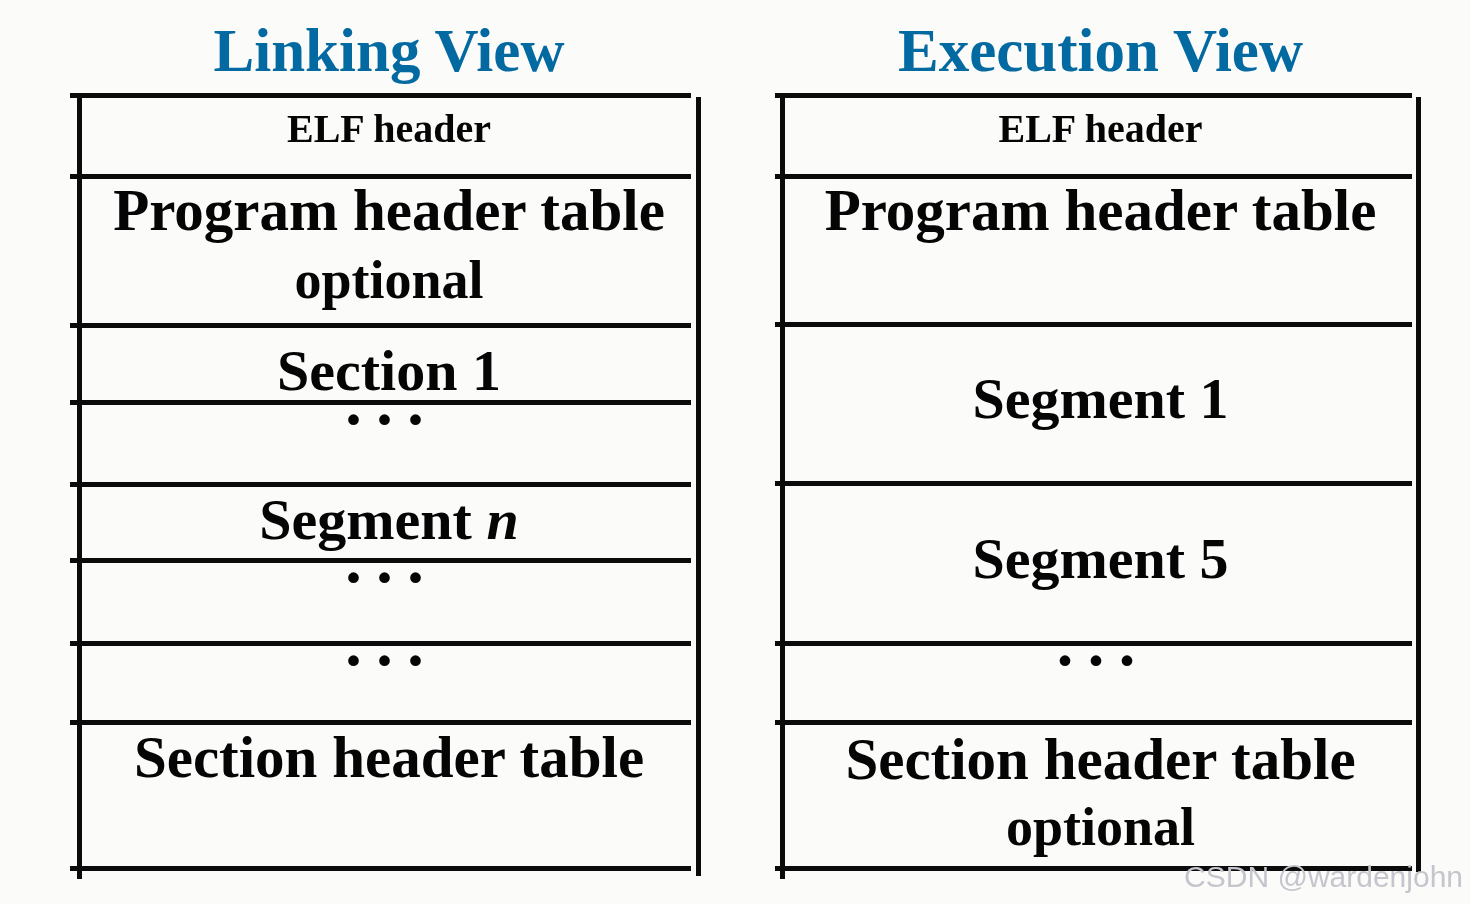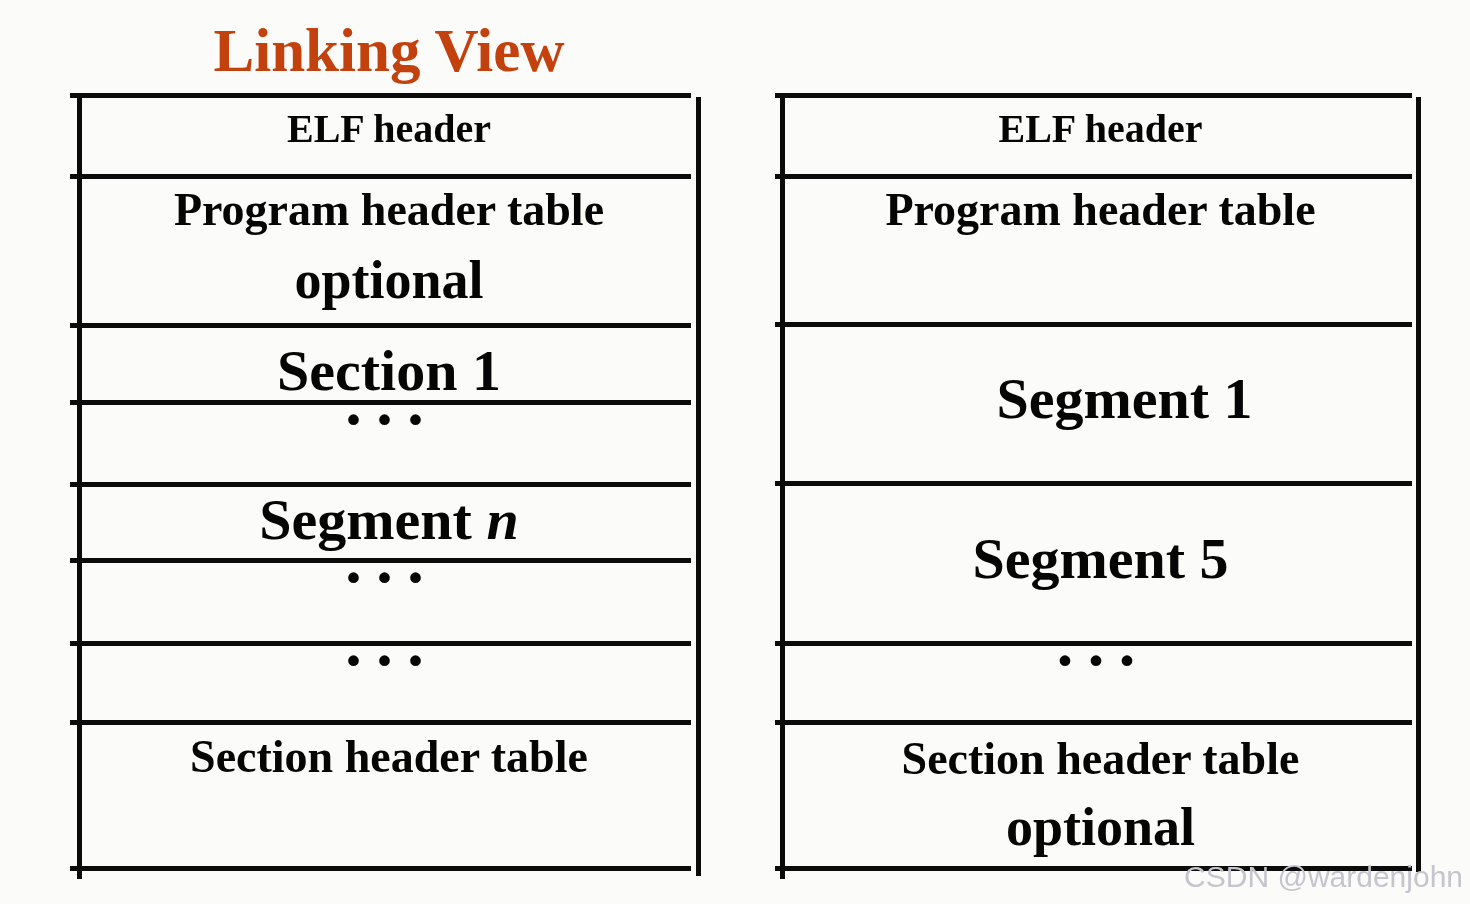--- a/index.html
+++ b/index.html
@@ -4,48 +4,49 @@
 <style>
   html,body{margin:0;padding:0;}
   body{
     width:1470px;height:904px;position:relative;overflow:hidden;
     background:#fbfbfa;
     font-family:"Liberation Serif","DejaVu Serif",serif;
   }
   .canvas{position:absolute;inset:0;}
   .col-title{
     position:absolute;top:19px;text-align:center;
-    font-size:61px;line-height:64px;font-weight:bold;color:#c2410c;
+    font-size:61px;line-height:64px;font-weight:bold;color:#0369a1;
   }
   .elf-table{position:absolute;}
   .hl{position:absolute;height:5px;background:#0b0b0b;}
   .vl{position:absolute;width:5px;background:#0b0b0b;}
   .txt{
     position:absolute;left:0;width:100%;text-align:center;
     font-size:58px;line-height:60px;font-weight:bold;color:#050505;
     white-space:nowrap;
   }
   .fs56{font-size:40px;}
-  .fs61{font-size:46px;}
+  .fs61{font-size:59px;}
   .note{font-size:54px;line-height:56px;}
   .var{font-style:italic;}
   .dots{font-size:66px;letter-spacing:9px;line-height:60px;}
   .watermark{
     position:absolute;right:7px;top:861px;
     font-family:"Liberation Sans","DejaVu Sans",sans-serif;
     font-size:30px;line-height:32px;color:#c5c5cd;
     z-index:5;white-space:nowrap;
   }
 </style>
 </head>
 <body>
 
 <div class="canvas">
 
   <div class="col-title" style="left:77px;width:624px;">Linking View</div>
+  <div class="col-title" style="left:780px;width:641px;">Execution View</div>
 
   <div class="elf-table" style="left:77px;top:93px;width:624px;height:778px;">
 
     <div class="hl" style="top:0;   left:-7px;width:621px;"></div>
     <div class="hl" style="top:81px; left:-7px;width:621px;"></div>
     <div class="hl" style="top:230px;left:-7px;width:621px;"></div>
     <div class="hl" style="top:307px;left:-7px;width:621px;"></div>
     <div class="hl" style="top:389px;left:-7px;width:621px;"></div>
     <div class="hl" style="top:465px;left:-7px;width:621px;"></div>
     <div class="hl" style="top:548px;left:-7px;width:621px;"></div>
@@ -74,21 +75,21 @@
     <div class="hl" style="top:388px;left:-5px;width:637px;"></div>
     <div class="hl" style="top:548px;left:-5px;width:637px;"></div>
     <div class="hl" style="top:627px;left:-5px;width:637px;"></div>
     <div class="hl" style="top:773px;left:-5px;width:637px;"></div>
 
     <div class="vl" style="left:0;top:0;height:786px;"></div>
     <div class="vl" style="left:636px;top:4px;height:775px;"></div>
 
     <div class="txt fs56" style="top:6px;">ELF header</div>
     <div class="txt fs61" style="top:87px;">Program header table</div>
-    <div class="txt" style="top:276px;padding-left:24px;">Segment 1</div>
+    <div class="txt" style="top:276px;">Segment 1</div>
     <div class="txt" style="top:436px;">Segment 5</div>
     <div class="txt dots" style="top:537px;">···</div>
     <div class="txt fs61" style="top:636px;">Section header table</div>
     <div class="txt note" style="top:706px;">optional</div>
   </div>
 
   <div class="watermark">CSDN @wardenjohn</div>
 
 </div>
 

